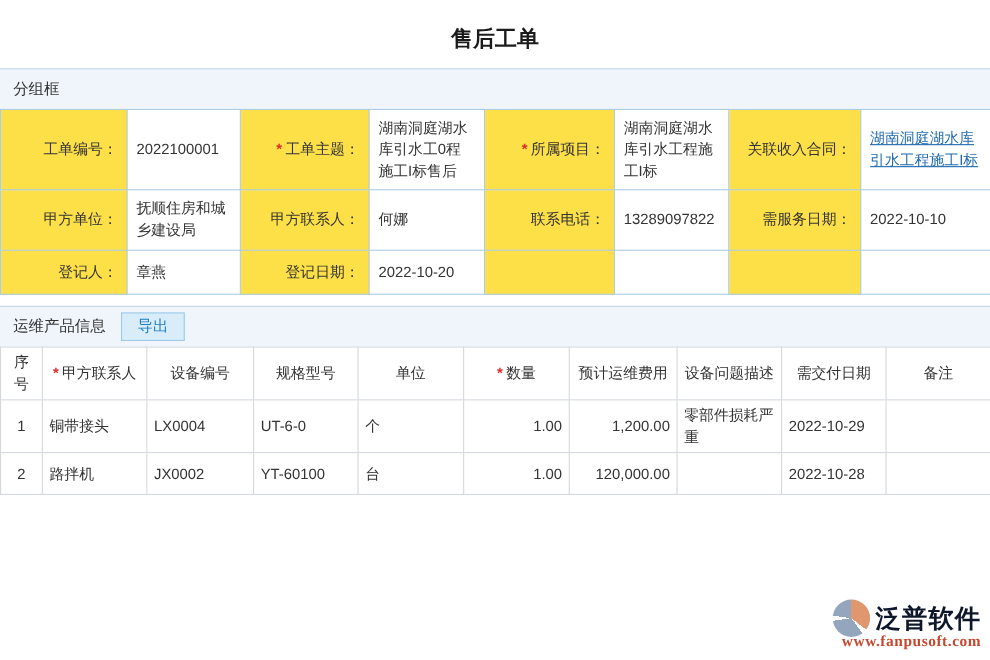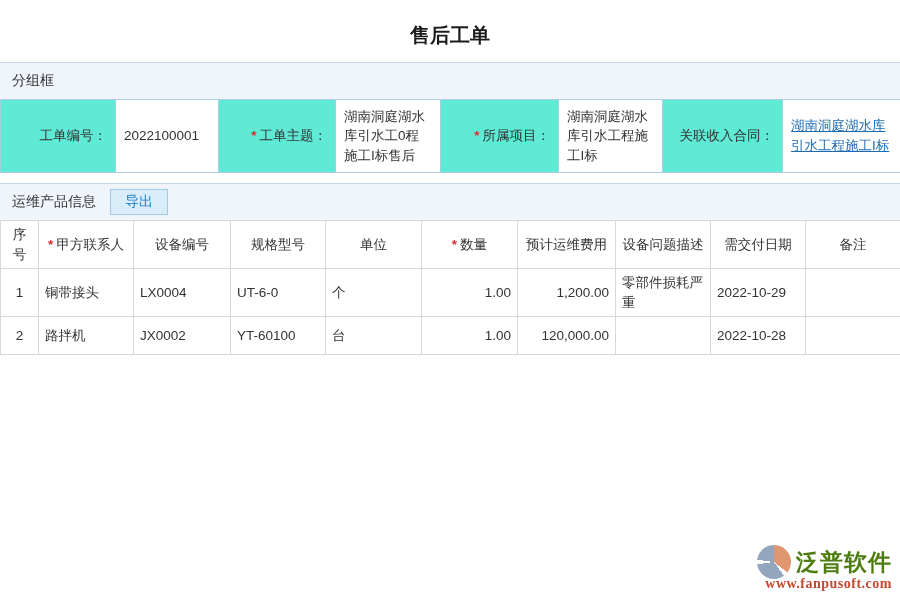--- a/index.html
+++ b/index.html
@@ -19,21 +19,21 @@
     height:37px; display:flex; align-items:center;
     padding:8px 12px; font-size:14px; color:#333;
   }
   table.form-grid {
     width:900px; table-layout:fixed; border-collapse:collapse;
   }
   table.form-grid td {
     border:1px solid #adcce3; padding:4px 8px; font-size:13.5px;
     word-break:break-all; line-height:1.45; vertical-align:middle;
   }
-  td.lbl { background:#5eead4; text-align:right; }
+  td.lbl { background:#fde047; text-align:right; }
   td.val { background:#ffffff; text-align:left; }
   .req { color:#e02b2b; margin-right:3px; font-weight:bold; }
   a.cell-link { color:#1f6bb0; text-decoration:underline; cursor:pointer; }
   .bar2 { margin-top:10px; }
   .export-btn {
     background:#d9ecfa; border:1px solid #9ec9e8; color:#1b7ec2;
     border-radius:0; padding:3px 14px; margin-left:14px;
     font-size:14px; cursor:pointer;
     font-family:"Liberation Sans","DejaVu Sans",sans-serif;
   }
@@ -55,21 +55,21 @@
   .footer { position:absolute; right:8px; bottom:8px; }
   .brand-row { display:flex; align-items:center; justify-content:flex-end; }
   .logo-mark {
     width:34px; height:34px; border-radius:50%; margin-right:5px;
     background:conic-gradient(from 0deg,
       #e09770 0deg 128deg, #ffffff 128deg 144deg,
       #94a6be 144deg 262deg, #ffffff 262deg 278deg,
       #94a6be 278deg 360deg);
   }
   .brand-name {
-    font-size:23px; font-weight:bold; color:#4d7c0f; letter-spacing:1px;
+    font-size:23px; font-weight:bold; color:#0f172a; letter-spacing:1px;
   }
   .brand-url {
     font-family:"Liberation Serif","DejaVu Serif",serif; font-weight:bold;
     color:#c5482f; font-size:14px; text-align:right; margin-top:-3px;
     letter-spacing:0.5px;
   }
 </style>
 </head>
 <body>
 
@@ -93,20 +93,40 @@
   <tbody>
       <tr style="height:73px">
     <td class="lbl">工单编号：</td>
     <td class="val">2022100001</td>
     <td class="lbl"><span class="req">*</span><span>工单主题：</span></td>
     <td class="val">湖南洞庭湖水库引水工0程施工I标售后</td>
     <td class="lbl"><span class="req">*</span><span>所属项目：</span></td>
     <td class="val">湖南洞庭湖水库引水工程施工I标</td>
     <td class="lbl">关联收入合同：</td>
     <td class="val"><a class="cell-link">湖南洞庭湖水库引水工程施工I标</a></td>
+  </tr>
+  <tr style="height:55px">
+    <td class="lbl">甲方单位：</td>
+    <td class="val">抚顺住房和城乡建设局</td>
+    <td class="lbl">甲方联系人：</td>
+    <td class="val">何娜</td>
+    <td class="lbl">联系电话：</td>
+    <td class="val">13289097822</td>
+    <td class="lbl">需服务日期：</td>
+    <td class="val">2022-10-10</td>
+  </tr>
+  <tr style="height:40px">
+    <td class="lbl">登记人：</td>
+    <td class="val">章燕</td>
+    <td class="lbl">登记日期：</td>
+    <td class="val">2022-10-20</td>
+    <td class="lbl"></td>
+    <td class="val"></td>
+    <td class="lbl"></td>
+    <td class="val"></td>
   </tr>
 </tbody>
   </table>
 
 <div class="section-bar bar2">
   <span>运维产品信息</span>
   <button class="export-btn">导出</button>
 </div>
 
 <table class="prod-grid">

